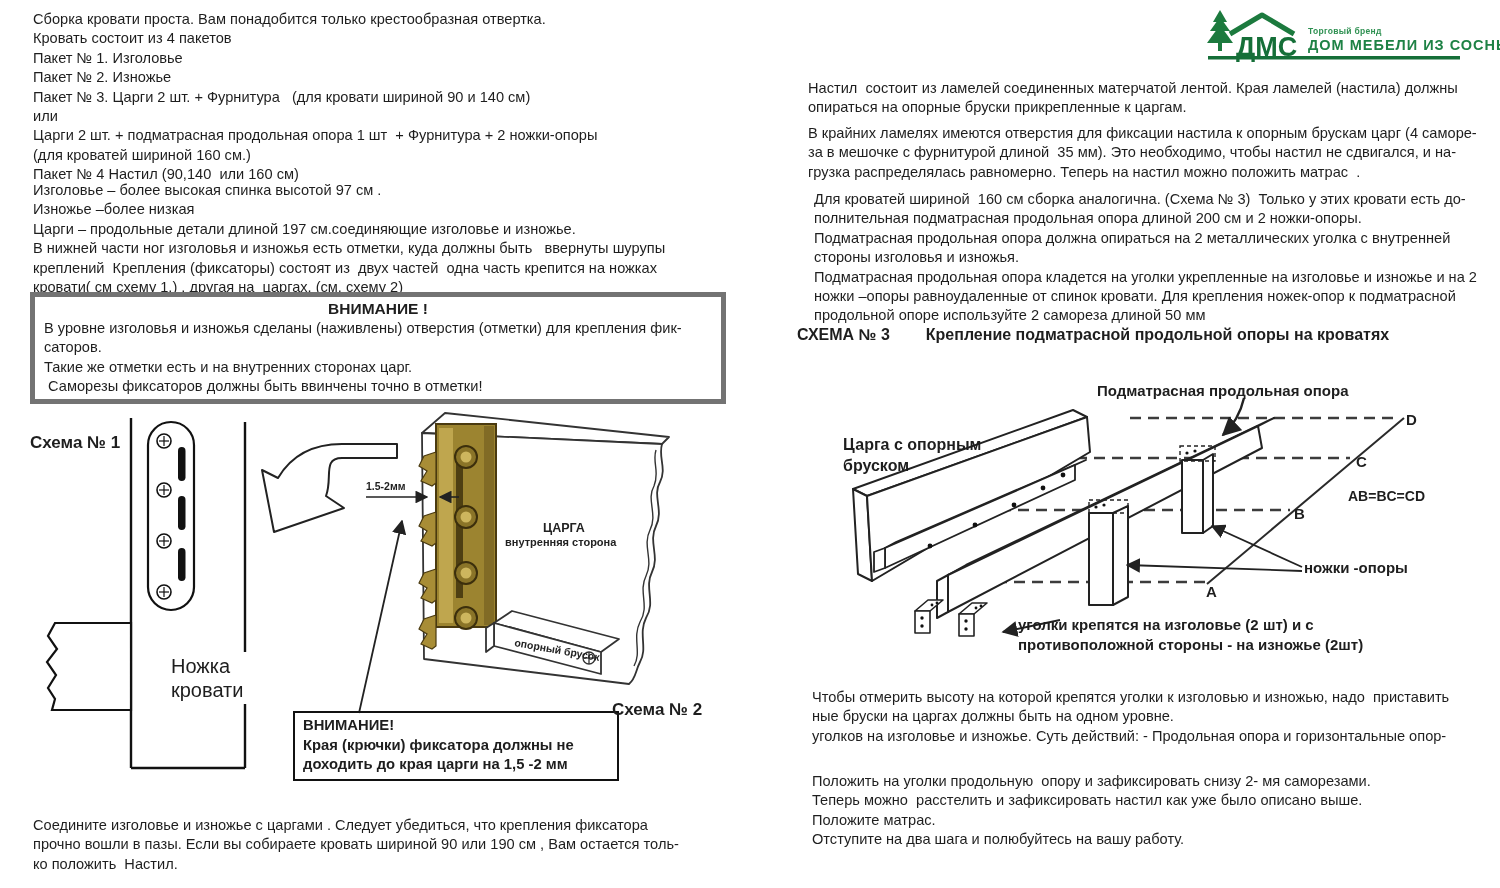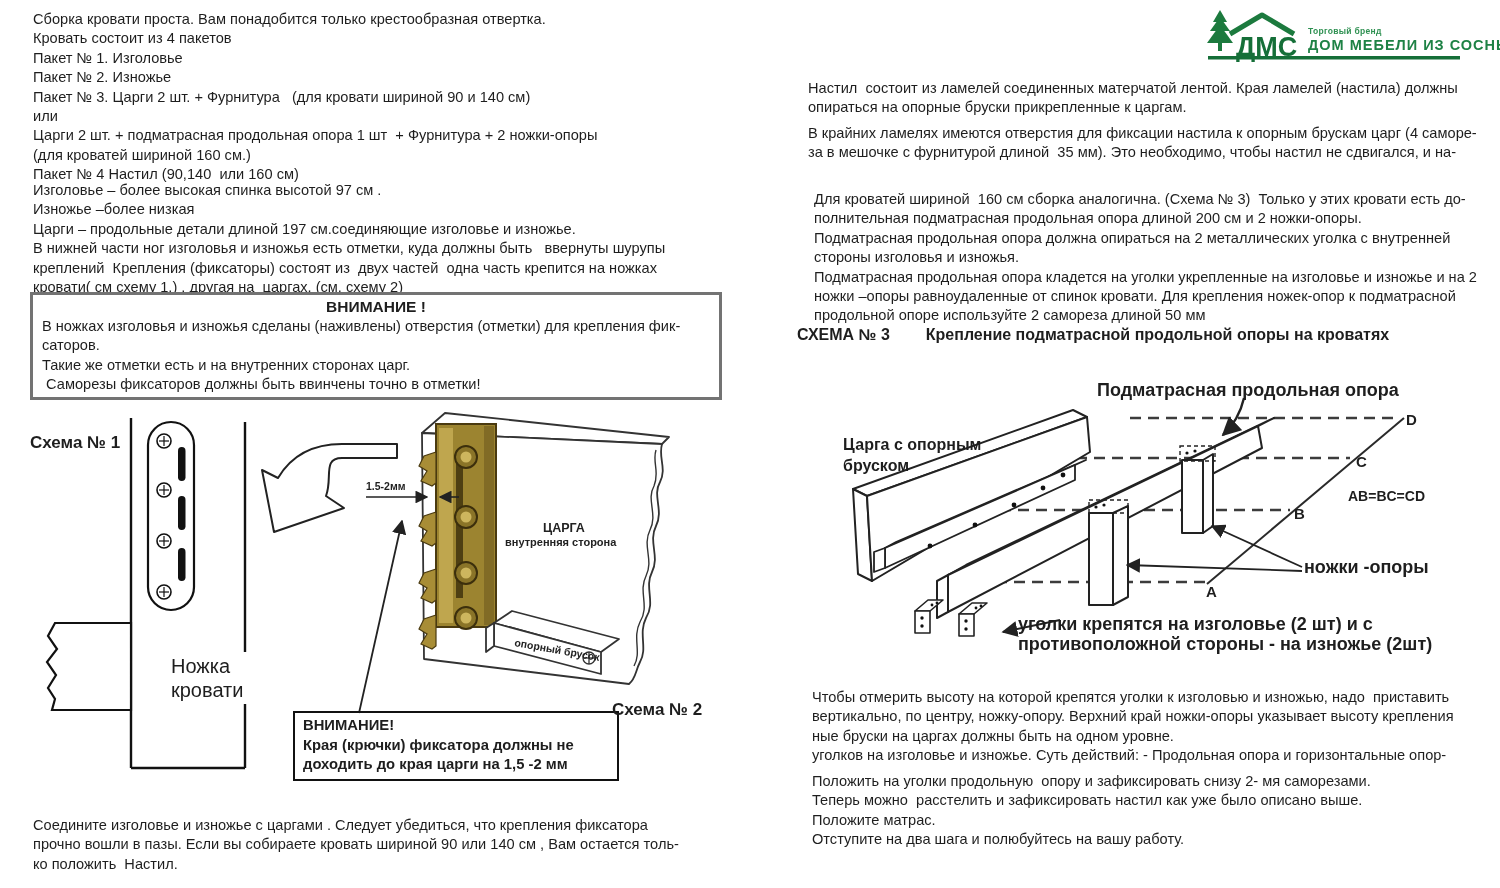--- a/index.html
+++ b/index.html
@@ -2,28 +2,28 @@
 <html><head>
 <meta charset="utf-8">
 <style>
   html,body{margin:0;padding:0;background:#e8e8e8}
   .page{position:relative;width:1500px;height:888px;background:#ffffff;
         font-family:"Liberation Sans",sans-serif;color:#1e1e1e;overflow:hidden}
   .abs{position:absolute}
   .tl{white-space:pre-wrap;font-size:14.6px;line-height:19.4px}
   .blk{width:700px}
   .rblk{width:676px}
-  .box{border:3px solid #737373}
+  .box{border:5px solid #737373}
   .box-title{text-align:center;font-weight:bold;font-size:15.5px;line-height:20px;margin-top:2px}
   .box-body{padding:0 8px 0 9px}
   .small-box{border:2px solid #111;padding:3px 6px 4px 8px}
   .small-box .tl{font-weight:bold;font-size:14.8px;line-height:19.5px}
   .caption{font-weight:bold;font-size:17px;white-space:nowrap}
   .leg-label{font-weight:normal;font-size:20px;line-height:24px;background:#fff;width:106px;padding:2px 0 2px 1px}
-  .dlabel{font-weight:bold;font-size:18px;line-height:19.5px;white-space:pre-line}
+  .dlabel{font-weight:bold;font-size:15px;line-height:19.5px;white-space:pre-line}
   .dlabel-lg{font-weight:bold;font-size:16px;line-height:21px;white-space:pre-line}
   .heading3{font-weight:bold;font-size:16px;white-space:nowrap}
   .heading3 .h3txt{margin-left:36px}
   .logo-tagline{font-weight:bold;font-size:8.5px;color:#2f9152;letter-spacing:.3px}
   .logo-brand{font-weight:bold;font-size:14.5px;color:#1e8245;letter-spacing:1px;white-space:nowrap}
   svg text{font-family:"Liberation Sans",sans-serif}
 </style>
 </head>
 <body>
 
@@ -46,21 +46,21 @@
       <div class="tl">Изножье –более низкая</div>
       <div class="tl">Царги – продольные детали длиной 197 см.соединяющие изголовье и изножье.</div>
       <div class="tl">В нижней части ног изголовья и изножья есть отметки, куда должны быть   ввернуты шурупы</div>
       <div class="tl">креплений  Крепления (фиксаторы) состоят из  двух частей  одна часть крепится на ножках</div>
       <div class="tl">кровати( см схему 1.) , другая на  царгах. (см. схему 2)</div>
     </div>
 
   <div class="abs box" style="left:30px;top:292px;width:686px;height:102px">
     <div class="box-title">ВНИМАНИЕ !</div>
     <div class="box-body">
-        <div class="tl">В ножках изголовья и изножья сделаны (наживлены) отверстия (отметки) для крепления фик-</div>
+        <div class="tl">В уровне изголовья и изножья сделаны (наживлены) отверстия (отметки) для крепления фик-</div>
         <div class="tl">саторов.</div>
         <div class="tl">Такие же отметки есть и на внутренних сторонах царг.</div>
         <div class="tl"> Саморезы фиксаторов должны быть ввинчены точно в отметки!</div>
       </div>
   </div>
 
   <div class="abs caption" style="left:30px;top:433px">Схема № 1</div>
 
   <svg class="abs" style="left:28px;top:400px" width="700" height="420" viewBox="0 0 700 420">
     <defs>
@@ -169,21 +169,21 @@
     <div>
         <div class="tl">Края (крючки) фиксатора должны не</div>
         <div class="tl">доходить до края царги на 1,5 -2 мм</div>
       </div>
   </div>
 
   <div class="abs caption" style="left:612px;top:700px">Схема № 2</div>
 
   <div class="abs blk" style="left:33px;top:816px">
       <div class="tl">Соедините изголовье и изножье с царгами . Следует убедиться, что крепления фиксатора</div>
-      <div class="tl">прочно вошли в пазы. Если вы собираете кровать шириной 90 или 140 см , Вам остается толь-</div>
+      <div class="tl">прочно вошли в пазы. Если вы собираете кровать шириной 90 или 190 см , Вам остается толь-</div>
       <div class="tl">ко положить  Настил.</div>
     </div>
 
   <div class="abs" style="left:1200px;top:6px;width:266px;height:56px">
     <svg width="266" height="56" viewBox="0 0 266 56">
       <g fill="#1c7a3e">
         <polygon points="20,4 13,16 27,16"></polygon>
         <polygon points="20,11 10,25 30,25"></polygon>
         <polygon points="20,19 7,37 33,37"></polygon>
         <rect x="18" y="36" width="4" height="9"></rect>
@@ -196,20 +196,21 @@
     <div class="abs logo-brand" style="left:108px;top:31px">ДОМ МЕБЕЛИ ИЗ СОСНЫ</div>
   </div>
 
   <div class="abs rblk" style="left:808px;top:79px">
       <div class="tl">Настил  состоит из ламелей соединенных матерчатой лентой. Края ламелей (настила) должны</div>
       <div class="tl">опираться на опорные бруски прикрепленные к царгам.</div>
     </div>
   <div class="abs rblk" style="left:808px;top:124px">
       <div class="tl">В крайних ламелях имеются отверстия для фиксации настила к опорным брускам царг (4 саморе-</div>
       <div class="tl">за в мешочке с фурнитурой длиной  35 мм). Это необходимо, чтобы настил не сдвигался, и на-</div>
+      <div class="tl">грузка распределялась равномерно. Теперь на настил можно положить матрас  .</div>
     </div>
   <div class="abs rblk" style="left:810px;top:190px">
       <div class="tl"> Для кроватей шириной  160 см сборка аналогична. (Схема № 3)  Только у этих кровати есть до-</div>
       <div class="tl"> полнительная подматрасная продольная опора длиной 200 см и 2 ножки-опоры.</div>
       <div class="tl"> Подматрасная продольная опора должна опираться на 2 металлических уголка с внутренней</div>
       <div class="tl"> стороны изголовья и изножья.</div>
       <div class="tl"> Подматрасная продольная опора кладется на уголки укрепленные на изголовье и изножье и на 2</div>
       <div class="tl"> ножки –опоры равноудаленные от спинок кровати. Для крепления ножек-опор к подматрасной</div>
       <div class="tl"> продольной опоре используйте 2 самореза длиной 50 мм</div>
     </div>
@@ -313,21 +314,20 @@
   <div class="abs dlabel" style="left:1097px;top:381px">Подматрасная продольная опора</div>
   <div class="abs dlabel-lg" style="left:843px;top:434px">Царга с опорным
 бруском</div>
   <div class="abs dlabel" style="left:1348px;top:487px;font-size:14px">AB=BC=CD</div>
   <div class="abs dlabel" style="left:1304px;top:558px">ножки -опоры</div>
   <div class="abs dlabel" style="left:1018px;top:615px">уголки крепятся на изголовье (2 шт) и с
 противоположной стороны - на изножье (2шт)</div>
 
   <div class="abs rblk" style="left:812px;top:688px">
       <div class="tl">Чтобы отмерить высоту на которой крепятся уголки к изголовью и изножью, надо  приставить</div>
-      <div class="tl">вертикально, по центру, ножку-опору. Верхний край ножки-опоры указывает высоту крепления</div>
       <div class="tl">ные бруски на царгах должны быть на одном уровне.</div>
       <div class="tl">уголков на изголовье и изножье. Суть действий: - Продольная опора и горизонтальные опор-</div>
     </div>
   <div class="abs rblk" style="left:812px;top:772px">
       <div class="tl">Положить на уголки продольную  опору и зафиксировать снизу 2- мя саморезами.</div>
       <div class="tl">Теперь можно  расстелить и зафиксировать настил как уже было описано выше.</div>
       <div class="tl">Положите матрас.</div>
       <div class="tl">Отступите на два шага и полюбуйтесь на вашу работу.</div>
     </div>
 

